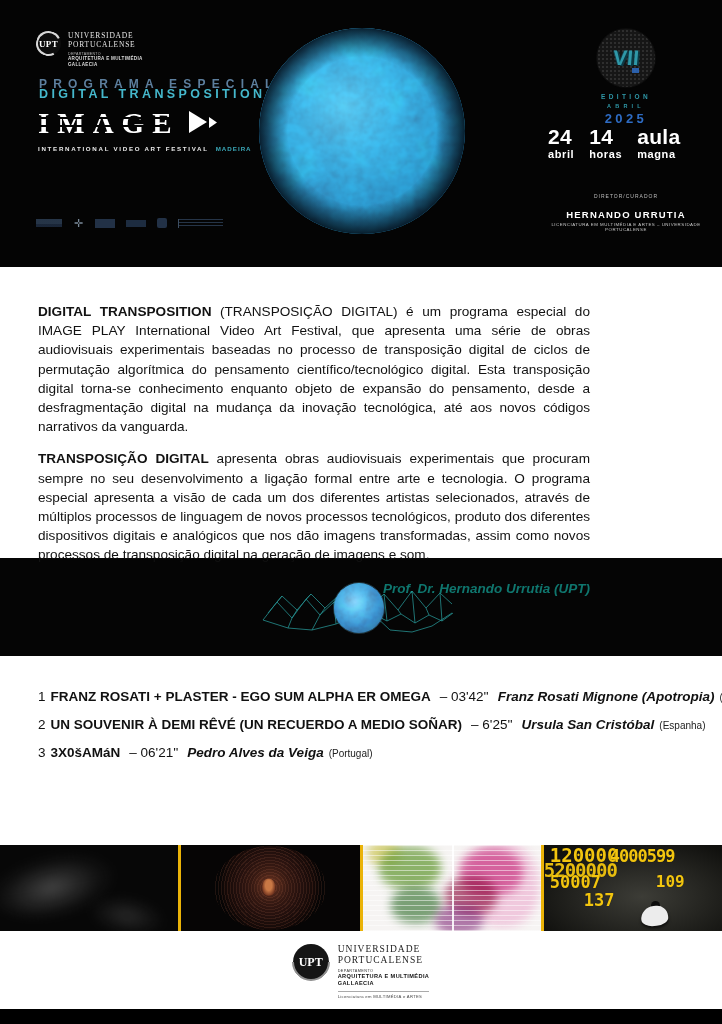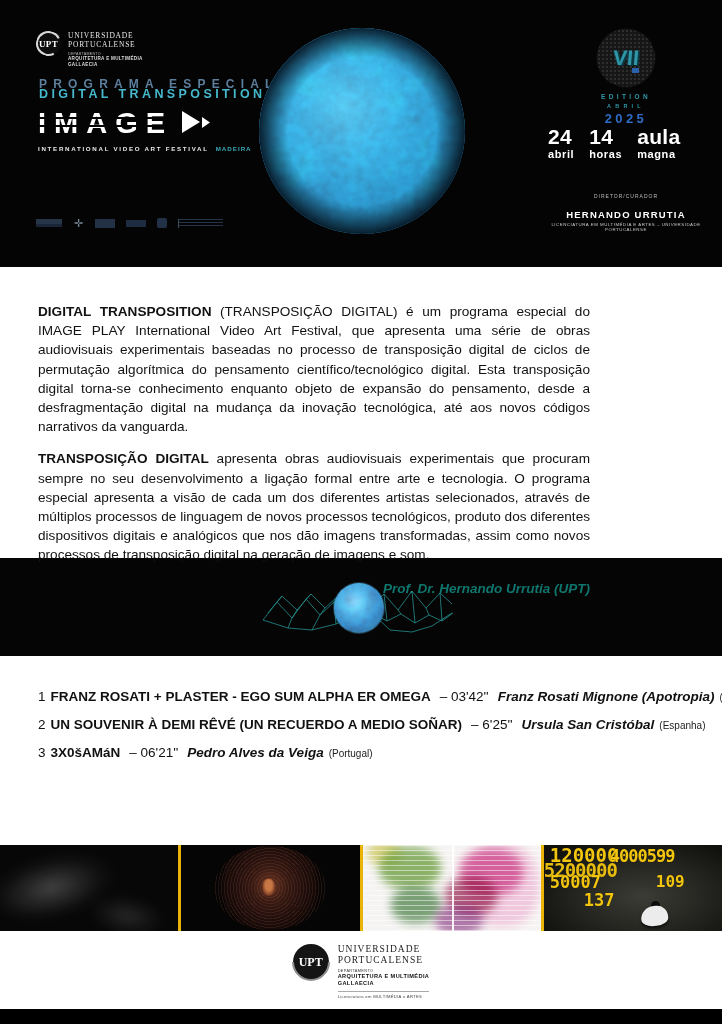--- a/index.html
+++ b/index.html
@@ -19,21 +19,21 @@
   .hdr-upt-text .u1,.hdr-upt-text .u2{font-family:"Liberation Serif",serif;font-size:7.5px;letter-spacing:.8px;line-height:9px;color:#e6e6e6;}
   .hdr-upt-text .d1{font-size:3.6px;margin-top:3px;color:#bbb;letter-spacing:.3px;}
   .hdr-upt-text .d2,.hdr-upt-text .d3{font-size:4.6px;font-weight:bold;color:#ddd;letter-spacing:.3px;line-height:6px;}
 
   .program-label{position:absolute;left:39px;top:77px;font-size:12px;font-weight:bold;
         letter-spacing:6.2px;color:#5d7f9e;}
   .program-title{position:absolute;left:39px;top:87px;font-size:12.5px;font-weight:bold;
         letter-spacing:3.4px;color:#45b8cc;}
 
   .imageplay{position:absolute;left:38px;top:108px;}
-  .image-row{display:flex;align-items:flex-end;gap:8px;}
+  .image-row{display:flex;align-items:flex-end;gap:8px;font-family:Liberation Serif, serif;}
   .image-word{position:relative;color:#fff;font-size:29px;font-weight:bold;letter-spacing:8px;line-height:30px;}
   .image-word::before,.image-word::after{content:"";position:absolute;left:-2px;right:0;height:2px;background:#040404;}
   .image-word::before{top:9px;} .image-word::after{top:17px;}
   .festival-sub{margin-top:7px;font-size:6.2px;letter-spacing:1.7px;color:#e8e8e8;font-weight:bold;}
   .edition-word{color:#3ba8b8;margin-left:7px;letter-spacing:1px;}
 
   .sponsors{position:absolute;left:36px;top:217px;display:flex;gap:11px;align-items:center;height:12px;}
   .sp{opacity:.75;}
   .sp1{width:26px;height:8px;background:linear-gradient(180deg,#31455e 0 60%,#22324a 60% 100%);}
   .sp2{width:11px;height:11px;color:#9fb4c8;font-size:11px;line-height:11px;text-align:center;}

